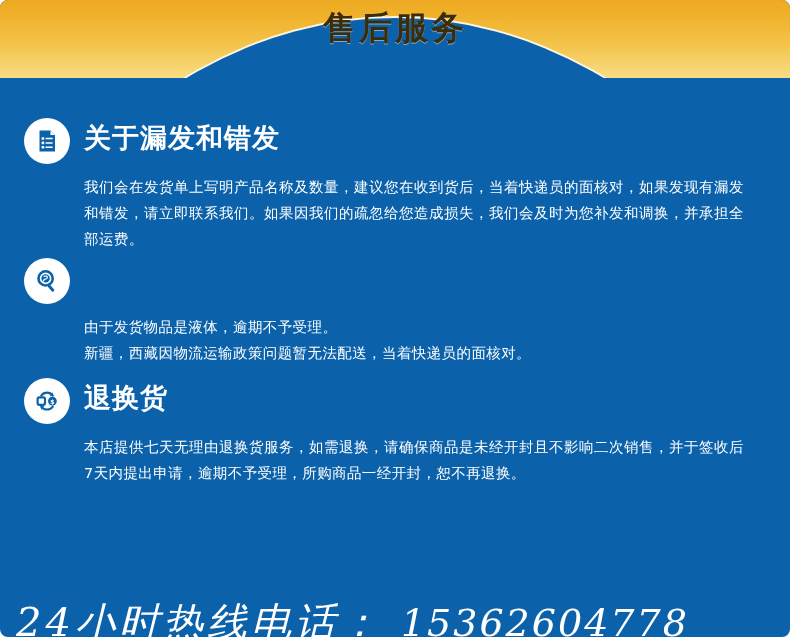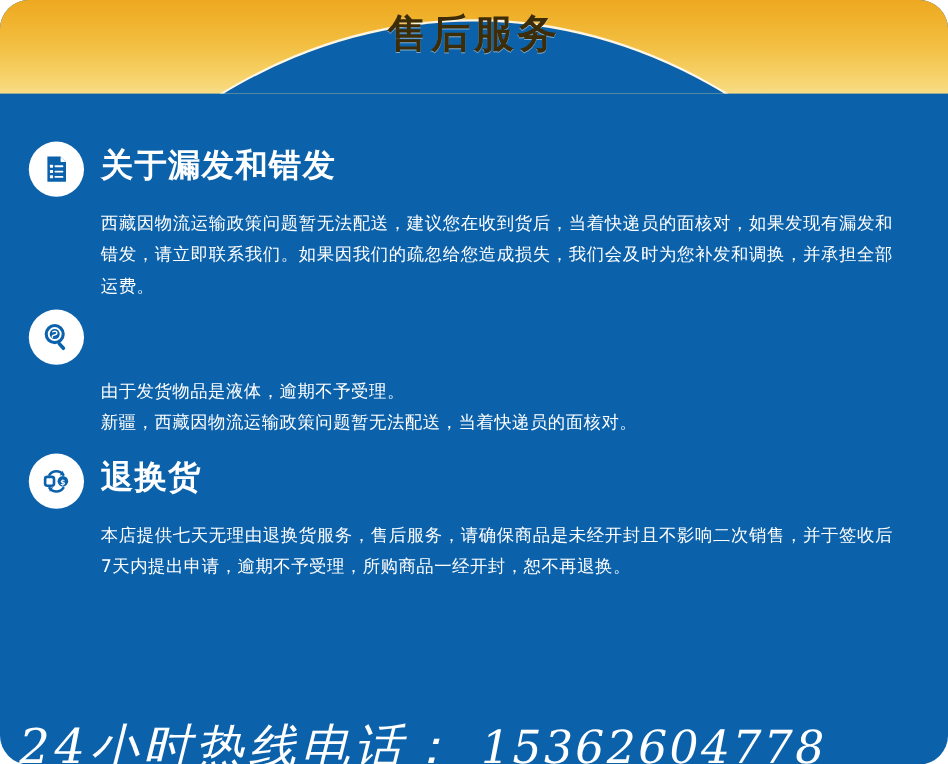--- a/index.html
+++ b/index.html
@@ -12,21 +12,21 @@
     height: 637px;
     font-family: "Liberation Sans", "DejaVu Sans", sans-serif;
     overflow: hidden;
   }
 
   
   #service-card {
     position: relative;
     width: 790px;
     height: 637px;
-    border-radius: 24px;
+    border-radius: 8px;
     overflow: hidden;
     background: #0b62ab;
   }
 
   
   #header-band {
     position: absolute;
     left: 0;
     top: 0;
     width: 790px;
@@ -168,21 +168,21 @@
             <rect x="12.4" y="10.8" width="7.4" height="1.5" rx="0.7" fill="#ffffff"></rect>
             <rect x="8.6" y="14.6" width="2.6" height="2.6" rx="0.5" fill="#ffffff"></rect>
             <rect x="12.4" y="15.2" width="7.4" height="1.5" rx="0.7" fill="#ffffff"></rect>
             <rect x="8.6" y="19.0" width="2.6" height="2.6" rx="0.5" fill="#ffffff"></rect>
             <rect x="12.4" y="19.6" width="7.4" height="1.5" rx="0.7" fill="#ffffff"></rect>
           </svg>
         </span>
         <span class="section-title">关于漏发和错发</span>
       </div>
       <div class="section-body">
-        <span class="line">西藏因物流运输政策问题暂无法配送，建议您在收到货后，当着快递员的面核对，如果发现有漏发和错发，请立即联系我们。如果因我们的疏忽给您造成损失，我们会及时为您补发和调换，并承担全部运费。</span>
+        <span class="line">我们会在发货单上写明产品名称及数量，建议您在收到货后，当着快递员的面核对，如果发现有漏发和错发，请立即联系我们。如果因我们的疏忽给您造成损失，我们会及时为您补发和调换，并承担全部运费。</span>
       </div>
     </div>
 
     <div class="section" id="section-1">
       <div class="section-head">
         <span class="icon-badge">
           <svg width="28" height="28" viewBox="0 0 28 28">
             <circle cx="12.6" cy="11.4" r="7.1" fill="none" stroke="#0b62ab" stroke-width="2.6"></circle>
             <circle cx="12.6" cy="11.4" r="4.2" fill="#0b62ab"></circle>
             <path d="M11.1 9.4 q3.1 -1.1 3.3 1.0 q0.1 1.4 -2.0 1.8 q-2.1 0.4 -1.8 1.9" fill="none" stroke="#ffffff" stroke-width="1.2" stroke-linecap="round"></path>
@@ -205,21 +205,21 @@
             <path d="M19.8 19.6 a7.2 7.2 0 0 1 -11.6 0" fill="none" stroke="#0b62ab" stroke-width="2.1" stroke-linecap="round"></path>
             <path d="M8.6 23.0 l-0.9 -3.6 l3.6 -0.4 z" fill="#0b62ab"></path>
             <rect x="4.6" y="10.4" width="7.4" height="7.4" rx="1.8" fill="none" stroke="#0b62ab" stroke-width="2.2"></rect>
             <circle cx="19.4" cy="14.1" r="4.4" fill="#0b62ab"></circle>
             <text x="19.4" y="17.0" font-size="6.2" font-family="DejaVu Sans, sans-serif" font-weight="bold" fill="#ffffff" text-anchor="middle">$</text>
           </svg>
         </span>
         <span class="section-title">退换货</span>
       </div>
       <div class="section-body">
-        <span class="line">本店提供七天无理由退换货服务，售后服务，请确保商品是未经开封且不影响二次销售，并于签收后7天内提出申请，逾期不予受理，所购商品一经开封，恕不再退换。</span>
+        <span class="line">本店提供七天无理由退换货服务，如需退换，请确保商品是未经开封且不影响二次销售，并于签收后7天内提出申请，逾期不予受理，所购商品一经开封，恕不再退换。</span>
       </div>
     </div>
 
     <div id="hotline">
       <span>24小时热线电话：</span><span class="phone">15362604778</span>
     </div>
 
   </div>
 </div>
 

